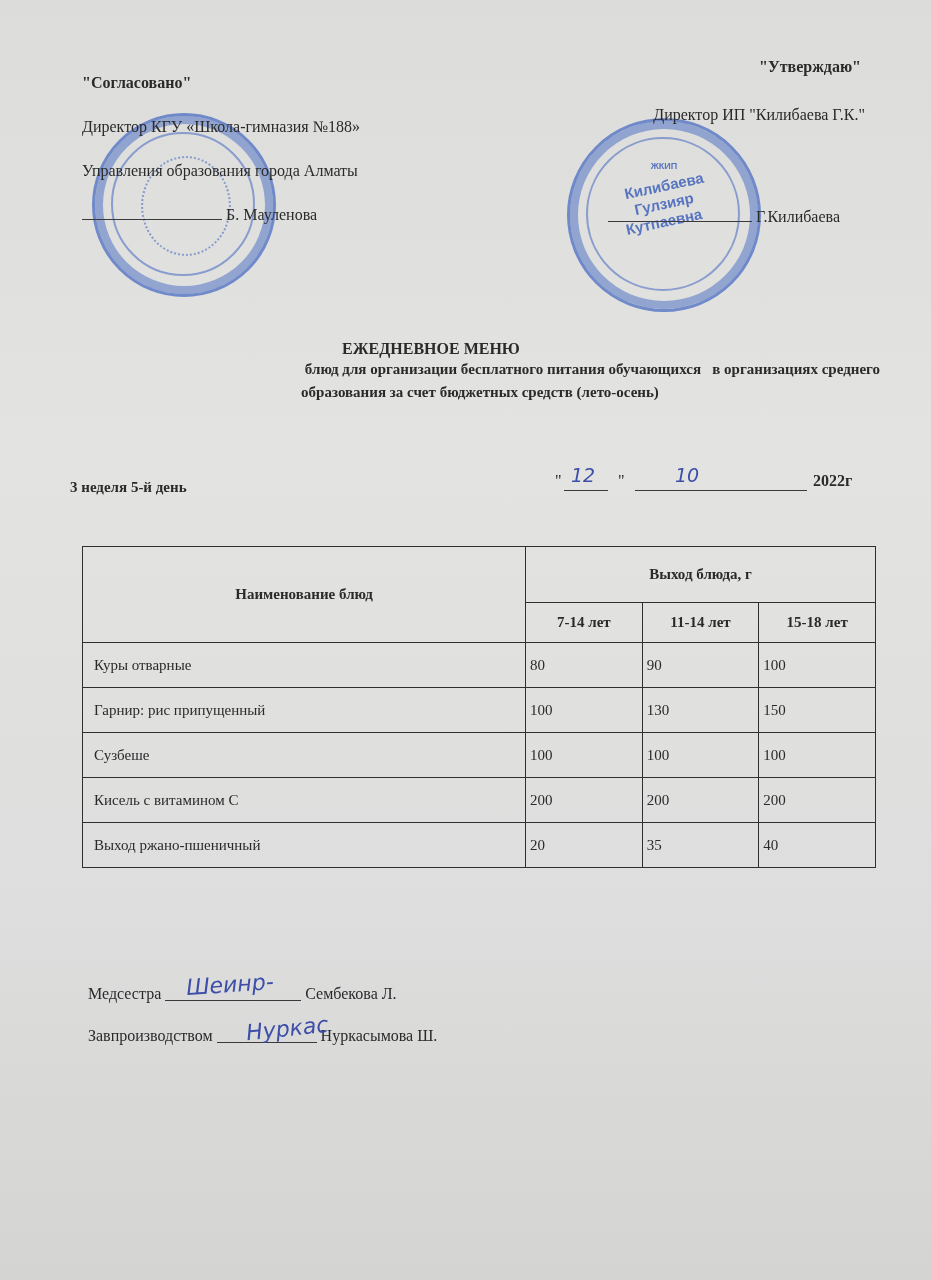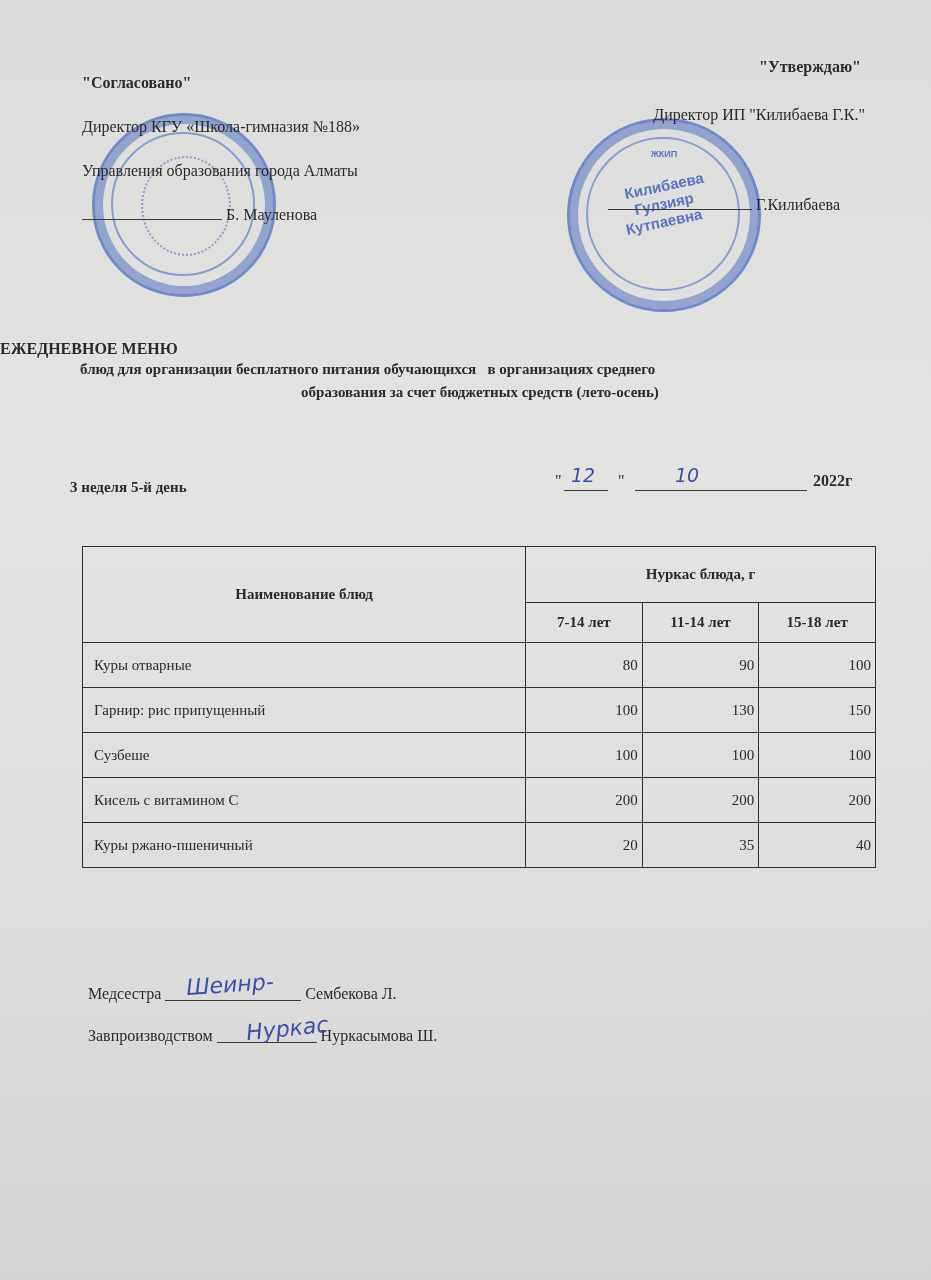--- a/index.html
+++ b/index.html
@@ -33,77 +33,77 @@
       color: #3c4ea8; position: absolute;
     }
     table.menu {
       position: absolute; left: 82px; top: 546px; width: 794px;
       border-collapse: collapse; font-size: 15px;
     }
     table.menu td, table.menu th {
       border: 1.5px solid #2f2f2f; padding: 0 4px;
     }
     table.menu th { font-weight: bold; text-align: center; }
-    table.menu td.num { text-align: right; }
+    table.menu td.num { text-align: left; }
     table.menu td.name { text-align: left; padding-left: 11px; }
     .hdr-top { height: 56px; }
     .hdr-sub { height: 40px; }
     .row { height: 45px; }
   </style>
 </head>
 <body>
 
 <div class="stamp" style="left:92px; top:113px; width:178px; height:178px;">
   <div class="stamp-inner" style="left:16px; top:16px; width:140px; height:140px;"></div>
   <div class="stamp-inner" style="left:46px; top:40px; width:86px; height:96px; border-style:dotted;"></div>
 </div>
 
 <div class="stamp" style="left:567px; top:118px; width:188px; height:188px;">
   <div class="stamp-inner" style="left:16px; top:16px; width:150px; height:150px;"></div>
-  <div class="stamp-text" style="top:28px; font-size:9px;">ЖКИП</div>
+  <div class="stamp-text" style="top:40px; font-size:9px;">ЖКИП</div>
   <div class="stamp-text" style="top:56px; font-size:15px; transform:rotate(-12deg);">Килибаева</div>
   <div class="stamp-text" style="top:74px; font-size:15px; transform:rotate(-12deg);">Гулзияр</div>
   <div class="stamp-text" style="top:92px; font-size:15px; transform:rotate(-12deg);">Кутпаевна</div>
 </div>
 
 <div class="abs bold t16" style="left:82px; top:74px;">"Согласовано"</div>
 <div class="abs t16" style="left:82px; top:118px;">Директор КГУ «Школа-гимназия №188»</div>
 <div class="abs t16" style="left:82px; top:162px;">Управления образования города Алматы</div>
 <div class="abs t16" style="left:82px; top:206px;">
   <span class="sig-line" style="width:140px;"></span>
   <span>Б. Мауленова</span>
 </div>
 
 <div class="abs bold t16" style="right:70px; top:58px;">"Утверждаю"</div>
 <div class="abs t16" style="right:66px; top:106px;">Директор ИП "Килибаева Г.К."</div>
-<div class="abs t16" style="left:608px; top:196px;">
+<div class="abs t16" style="left:608px; top:208px;">
   <span class="sig-line" style="width:144px;"></span>
   <span>Г.Килибаева</span>
 </div>
 
-<div class="abs bold" style="left:0; width:862px; top:340px; text-align:left; font-size:16px;">ЕЖЕДНЕВНОЕ МЕНЮ</div>
-<div class="abs bold t15" style="left:80px; width:800px; top:361px; text-align:left; white-space:pre;">блюд для организации бесплатного питания обучающихся   в организациях среднего</div>
+<div class="abs bold" style="left:0; width:862px; top:340px; text-align:center; font-size:16px;">ЕЖЕДНЕВНОЕ МЕНЮ</div>
+<div class="abs bold t15" style="left:80px; width:800px; top:361px; text-align:right; white-space:pre;">блюд для организации бесплатного питания обучающихся   в организациях среднего</div>
 <div class="abs bold t15" style="left:80px; width:800px; top:384px; text-align:center;">образования за счет бюджетных средств (лето-осень)</div>
 
 <div class="abs bold t15" style="left:70px; top:479px;">3 неделя 5-й день</div>
 <div class="abs t16" style="left:555px; top:470px; width:312px; height:22px;">
   <span class="abs" style="left:0; top:2px;">"</span>
   <span class="abs sig-line" style="left:9px; top:0; width:44px; height:20px;"></span>
   <span class="handwriting" style="left:16px; top:-6px; font-size:19px;">12</span>
   <span class="abs" style="left:63px; top:2px;">"</span>
   <span class="abs sig-line" style="left:80px; top:0; width:172px; height:20px;"></span>
   <span class="handwriting" style="left:120px; top:-6px; font-size:19px;">10</span>
   <span class="abs bold" style="left:258px; top:2px;">2022г</span>
 </div>
 
 <table class="menu">
   <tbody>
       <tr class="hdr-top">
     <th rowspan="2" style="width:405px;">Наименование блюд</th>
-    <th colspan="3">Нуркас блюда, г</th>
+    <th colspan="3">Выход блюда, г</th>
   </tr>
   <tr class="hdr-sub">
     <th style="width:100px;">7-14 лет</th>
     <th style="width:100px;">11-14 лет</th>
     <th style="width:100px;">15-18 лет</th>
   </tr>
   <tr class="row">
     <td class="name">Куры отварные</td>
     <td class="num">80</td>
     <td class="num">90</td>
@@ -121,21 +121,21 @@
     <td class="num">100</td>
     <td class="num">100</td>
   </tr>
   <tr class="row">
     <td class="name">Кисель с витамином С</td>
     <td class="num">200</td>
     <td class="num">200</td>
     <td class="num">200</td>
   </tr>
   <tr class="row">
-    <td class="name">Куры ржано-пшеничный</td>
+    <td class="name">Выход ржано-пшеничный</td>
     <td class="num">20</td>
     <td class="num">35</td>
     <td class="num">40</td>
   </tr>
 </tbody>
   </table>
 
 <div class="abs t16" style="left:88px; top:985px;">
   <span>Медсестра</span>
   <span class="sig-line" style="width:136px; position:relative; top:2px;"></span>

